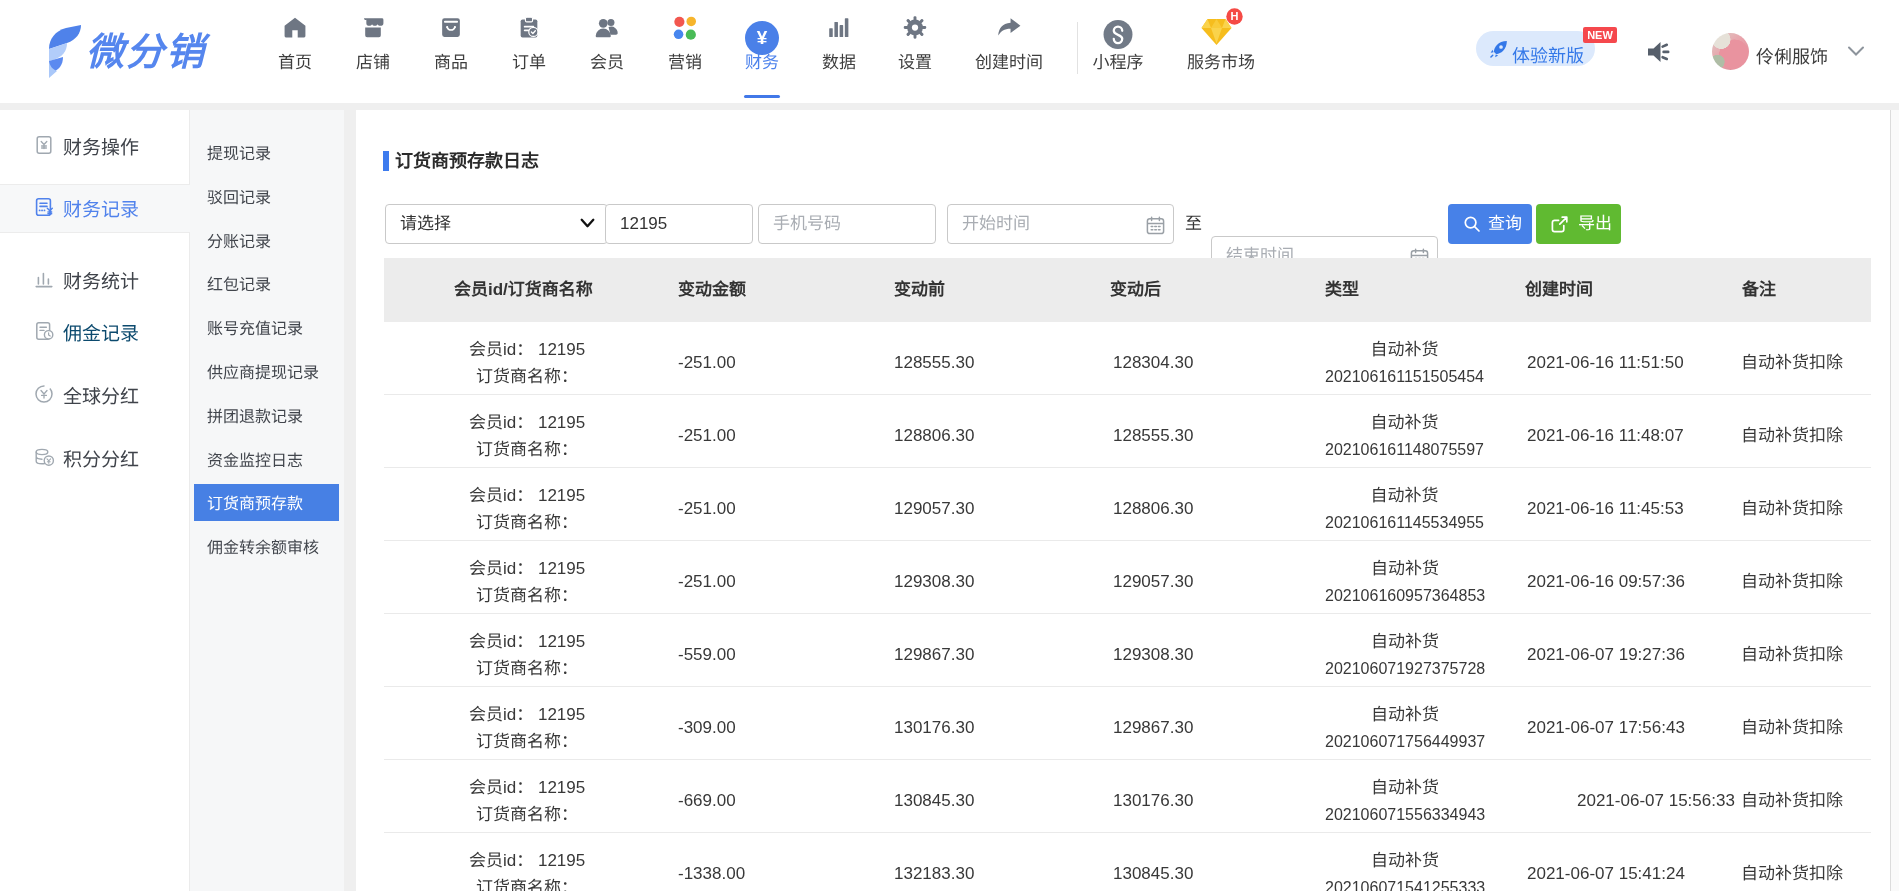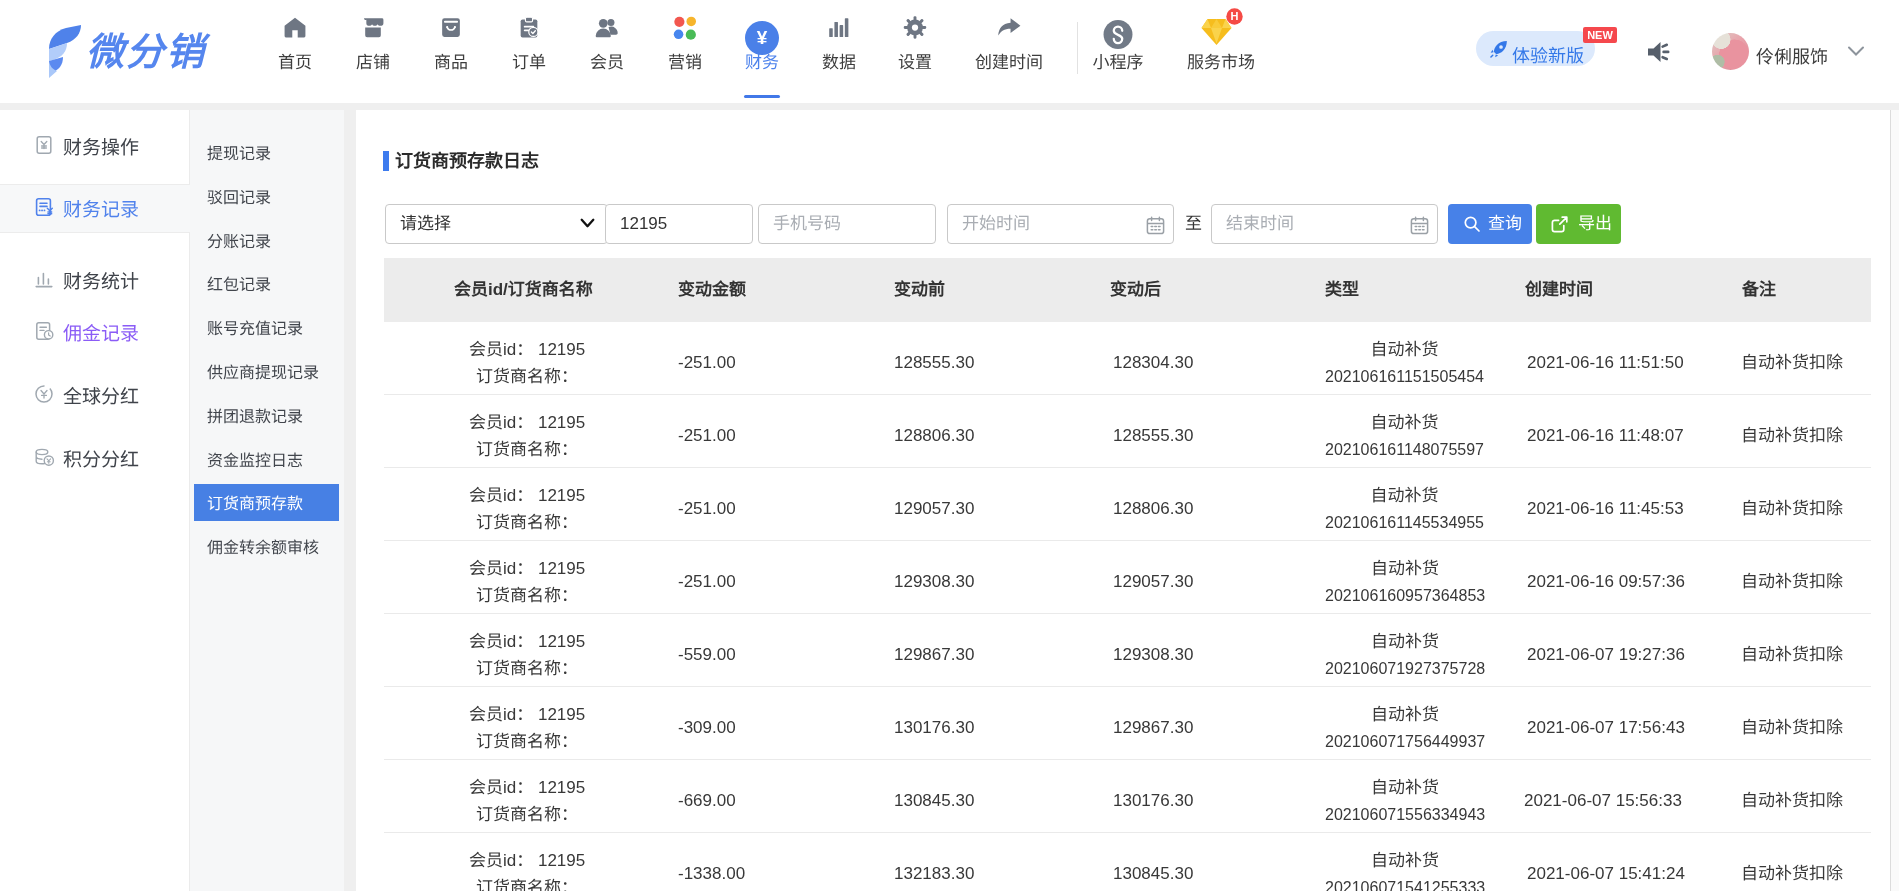--- a/index.html
+++ b/index.html
@@ -204,21 +204,21 @@
         </svg></span>
       <span class="tx" style="color:#3f434a">财务统计</span>
     </div>
   <div class="s1item" style="top:300px;">
       <span style="position:absolute;left:34px;top:50%;transform:translateY(-50%);height:20px;"><svg width="21" height="20" viewBox="0 0 21 20">
           <rect x="2.8" y="1.8" width="12.8" height="16.4" rx="2" stroke="#a0a8b0" stroke-width="1.5" fill="none"></rect>
           <path d="M6 6.2 h6.4 M6 9.4 h4" stroke="#a0a8b0" stroke-width="1.4" stroke-linecap="round"></path>
           <circle cx="14.6" cy="13.8" r="4.2" fill="#fff" stroke="#a0a8b0" stroke-width="1.4"></circle>
           <path d="M14.6 11.8 v2.2 l1.6 1" stroke="#a0a8b0" stroke-width="1.2" fill="none" stroke-linecap="round"></path>
         </svg></span>
-      <span class="tx" style="color:#8b5cf6">佣金记录</span>
+      <span class="tx" style="color:#0c4a6e">佣金记录</span>
     </div>
   <div class="s1item" style="top:363px;">
       <span style="position:absolute;left:34px;top:50%;transform:translateY(-50%);height:20px;"><svg width="20" height="20" viewBox="0 0 20 20">
           <circle cx="10" cy="10" r="8" stroke="#a0a8b0" stroke-width="1.5" fill="none" stroke-dasharray="38 6"></circle>
           <path d="M7 6.5 L10 10 L13 6.5 M10 10 V14 M7.6 11.4 h4.8" stroke="#a0a8b0" stroke-width="1.3" fill="none" stroke-linecap="round"></path>
         </svg></span>
       <span class="tx" style="color:#3f434a">全球分红</span>
     </div>
   <div class="s1item" style="top:426px;">
       <span style="position:absolute;left:34px;top:50%;transform:translateY(-50%);height:20px;"><svg width="21" height="20" viewBox="0 0 21 20">
@@ -262,21 +262,21 @@
     </div>
   <div class="inp" style="left:591px;width:227px;">
       <span class="ph">开始时间</span>
       <svg class="abs" style="right:8px;top:11px" width="19" height="19" viewBox="0 0 19 19">
         <rect x="1.4" y="2.8" width="16.2" height="14.8" rx="2.4" stroke="#9aa0a6" stroke-width="1.5" fill="none"></rect>
         <path d="M5.6 1.2 v3.2 M13.4 1.2 v3.2 M1.8 7.4 h15.4" stroke="#9aa0a6" stroke-width="1.5" stroke-linecap="round"></path>
         <path d="M5.2 10.6 h8.8 M5.2 13.8 h8.8" stroke="#9aa0a6" stroke-width="1.5" stroke-linecap="round" stroke-dasharray="1.6 2"></path>
       </svg>
     </div>
   <div class="abs" style="left:829px;top:94px;line-height:40px;font-size:17px;color:#333;">至</div>
-  <div class="inp" style="left:855px;width:227px;">
+  <div class="inp" style="left:855px;width:227px;margin-top:32px;">
       <span class="ph">结束时间</span>
       <svg class="abs" style="right:8px;top:11px" width="19" height="19" viewBox="0 0 19 19">
         <rect x="1.4" y="2.8" width="16.2" height="14.8" rx="2.4" stroke="#9aa0a6" stroke-width="1.5" fill="none"></rect>
         <path d="M5.6 1.2 v3.2 M13.4 1.2 v3.2 M1.8 7.4 h15.4" stroke="#9aa0a6" stroke-width="1.5" stroke-linecap="round"></path>
         <path d="M5.2 10.6 h8.8 M5.2 13.8 h8.8" stroke="#9aa0a6" stroke-width="1.5" stroke-linecap="round" stroke-dasharray="1.6 2"></path>
       </svg>
     </div>
   <div class="btn" style="left:1092px;width:84px;background:#4781e8;">
     <svg class="abs" style="left:15px;top:11px" width="18" height="18" viewBox="0 0 18 18">
         <circle cx="7.6" cy="7.6" r="5.3" stroke="#fff" stroke-width="1.7" fill="none"></circle>
@@ -396,21 +396,21 @@
           <div>会员id：&nbsp;12195</div>
           <div>订货商名称：</div>
         </div>
     <div class="c one" style="left:294px">-669.00</div>
     <div class="c one" style="left:510px">130845.30</div>
     <div class="c one" style="left:729px">130176.30</div>
     <div class="c two" style="left:941px">
           <div>自动补货</div>
           <div style="font-size:16px">202106071556334943</div>
         </div>
-    <div class="c one" style="left:1140px">2021-06-07 15:56:33</div>
+    <div class="c one" style="left:1193px">2021-06-07 15:56:33</div>
     <div class="c one" style="left:1357px">自动补货扣除</div>
   </div>
   <div class="trow" style="top:575px">
     <div class="c two" style="left:85px">
           <div>会员id：&nbsp;12195</div>
           <div>订货商名称：</div>
         </div>
     <div class="c one" style="left:294px">-1338.00</div>
     <div class="c one" style="left:510px">132183.30</div>
     <div class="c one" style="left:729px">130845.30</div>

